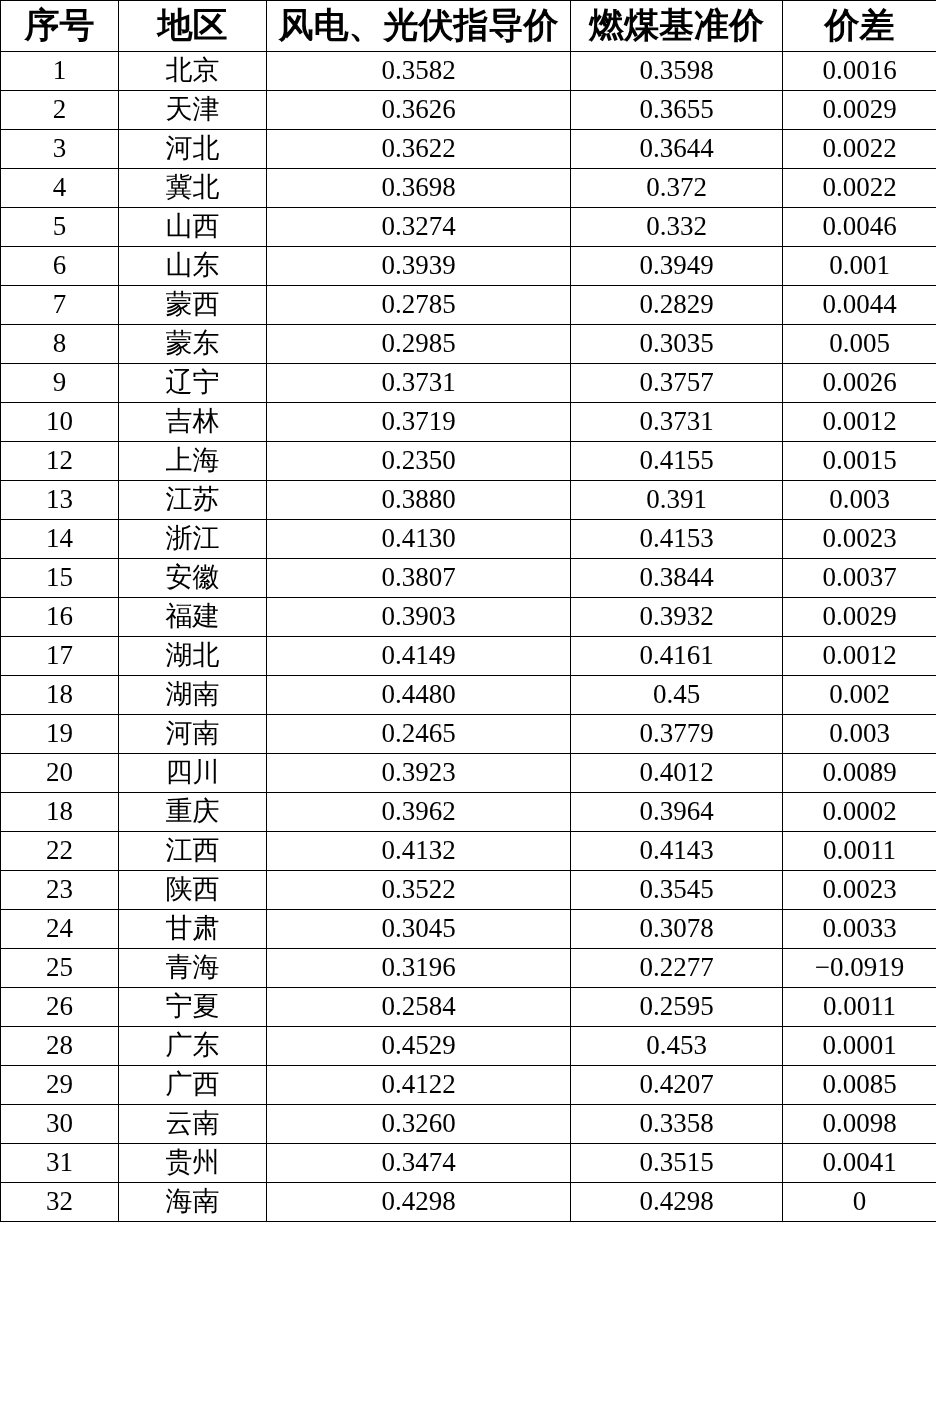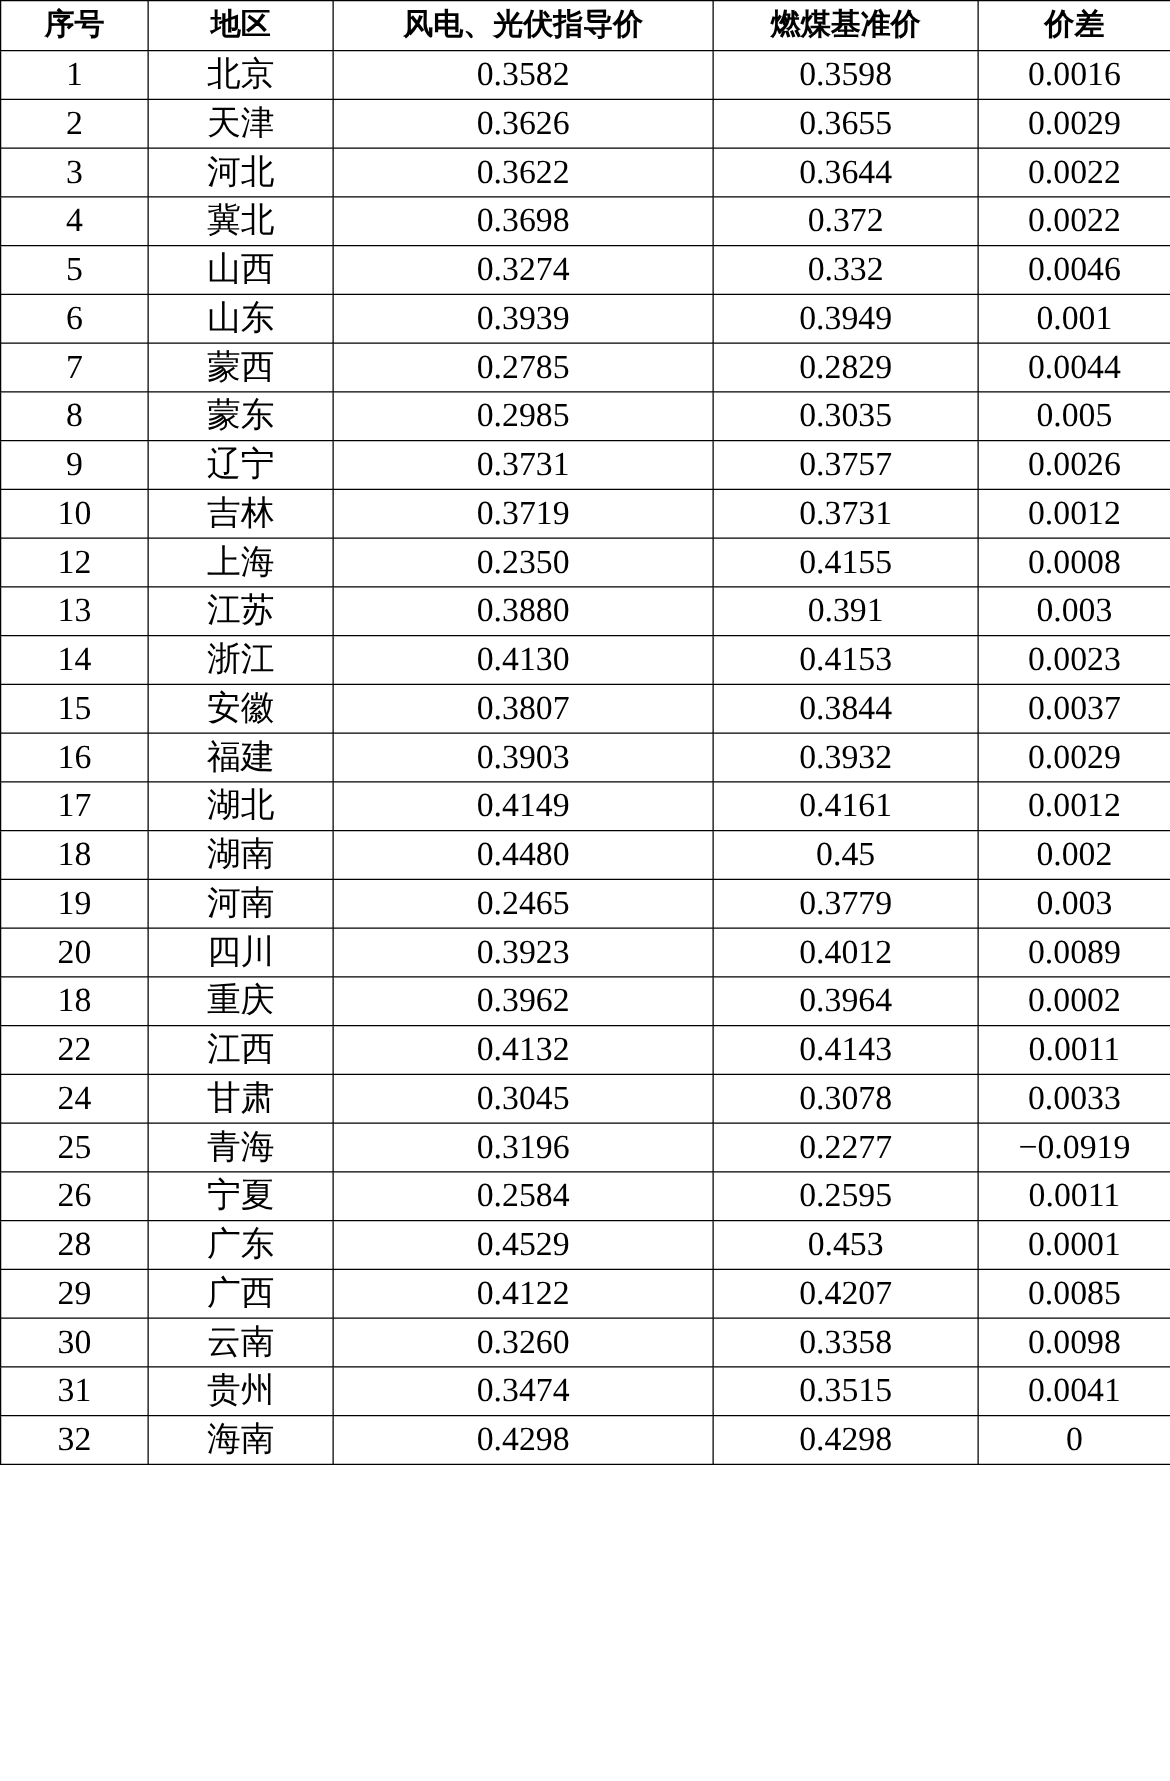--- a/index.html
+++ b/index.html
@@ -25,21 +25,21 @@
     vertical-align: middle;
     font-weight: normal;
     font-size: 27px;
     line-height: 1.0;
     padding: 5px 0 6px 0;
     white-space: nowrap;
     overflow: hidden;
   }
   #price-table thead th {
     font-weight: bold;
-    font-size: 24px;
+    font-size: 35px;
     padding: 7px 0 8px 0;
     margin-top: 24px;
   }
   col.c-idx    { width: 118px; }
   col.c-region { width: 148px; }
   col.c-guide  { width: 304px; }
   col.c-coal   { width: 212px; }
   col.c-diff   { width: 154px; }
   .num { font-family: "Liberation Serif", "DejaVu Serif", serif; }
 </style>
@@ -132,21 +132,21 @@
         <td>吉林</td>
         <td class="num">0.3719</td>
         <td class="num">0.3731</td>
         <td class="num">0.0012</td>
       </tr>
       <tr>
         <td>12</td>
         <td>上海</td>
         <td class="num">0.2350</td>
         <td class="num">0.4155</td>
-        <td class="num">0.0008</td>
+        <td class="num">0.0015</td>
       </tr>
       <tr>
         <td>13</td>
         <td>江苏</td>
         <td class="num">0.3880</td>
         <td class="num">0.391</td>
         <td class="num">0.003</td>
       </tr>
       <tr>
         <td>14</td>
@@ -205,20 +205,27 @@
         <td class="num">0.0002</td>
       </tr>
       <tr>
         <td>22</td>
         <td>江西</td>
         <td class="num">0.4132</td>
         <td class="num">0.4143</td>
         <td class="num">0.0011</td>
       </tr>
       <tr>
+        <td>23</td>
+        <td>陕西</td>
+        <td class="num">0.3522</td>
+        <td class="num">0.3545</td>
+        <td class="num">0.0023</td>
+      </tr>
+      <tr>
         <td>24</td>
         <td>甘肃</td>
         <td class="num">0.3045</td>
         <td class="num">0.3078</td>
         <td class="num">0.0033</td>
       </tr>
       <tr>
         <td>25</td>
         <td>青海</td>
         <td class="num">0.3196</td>

